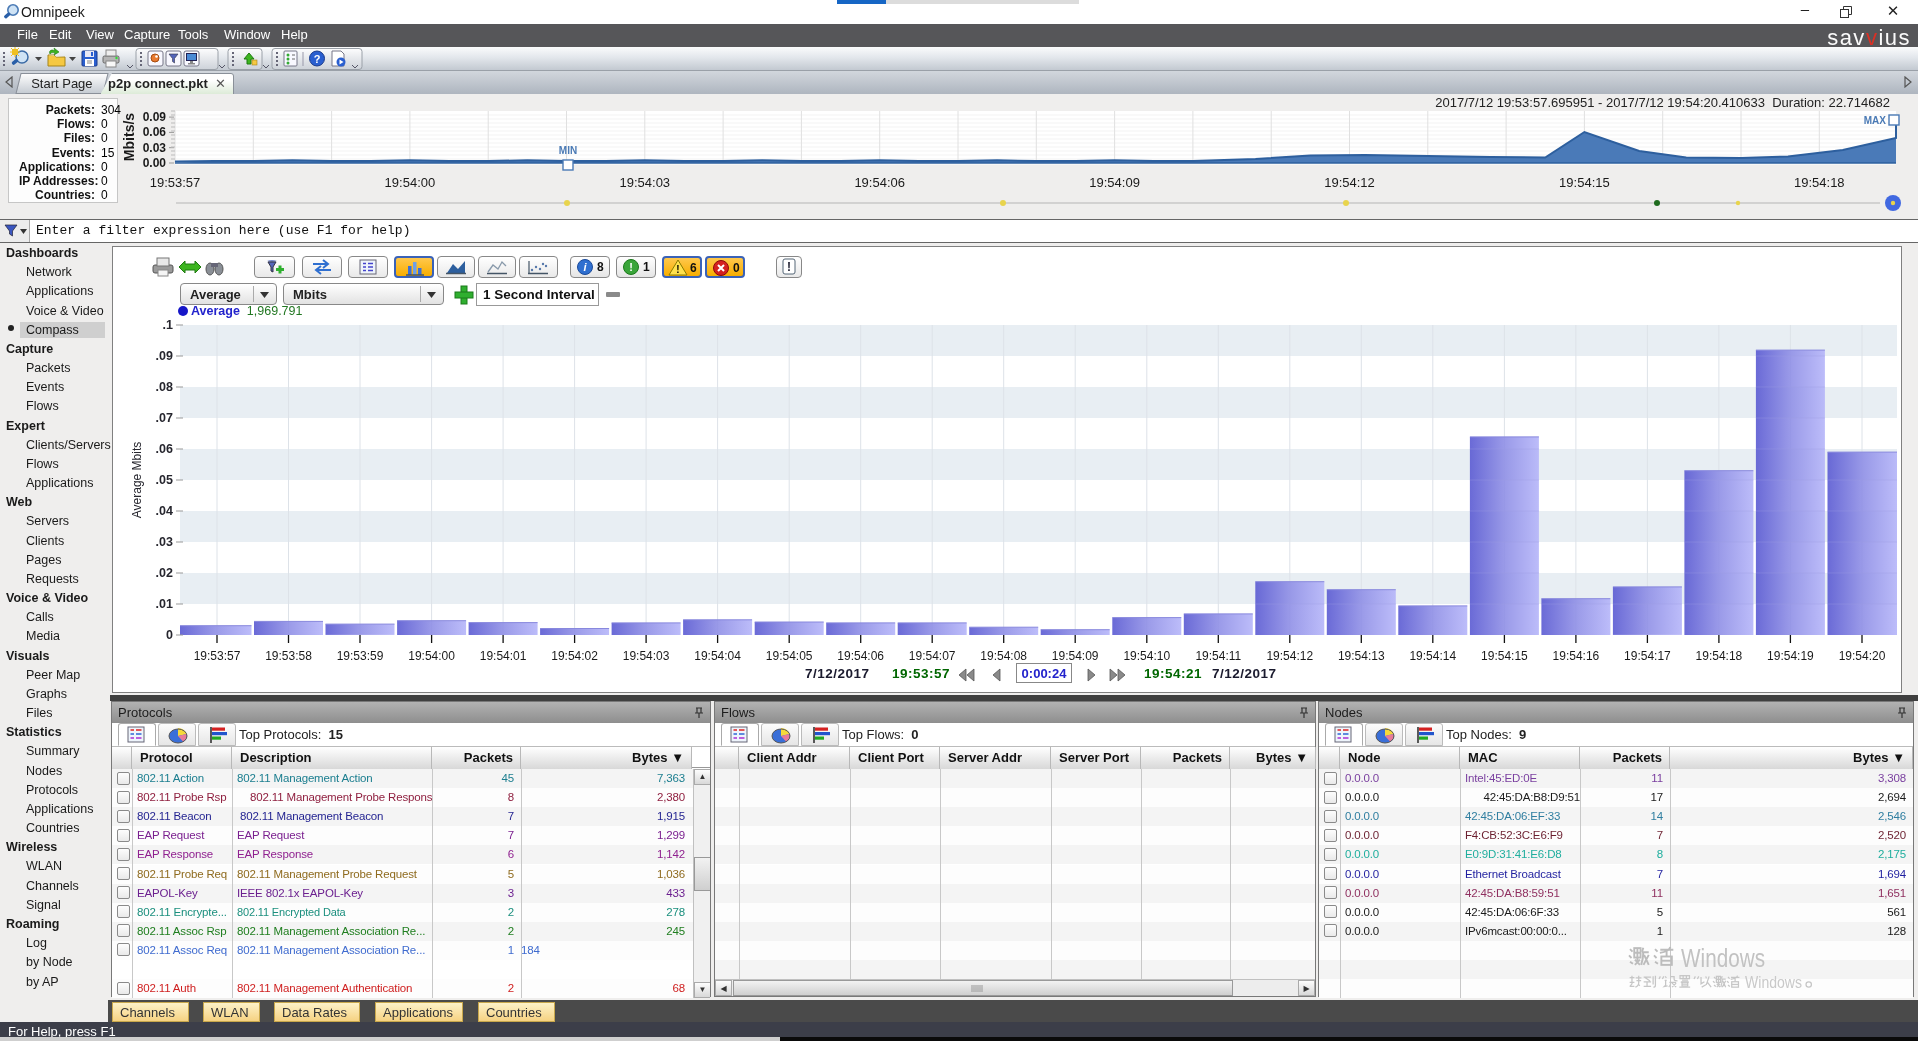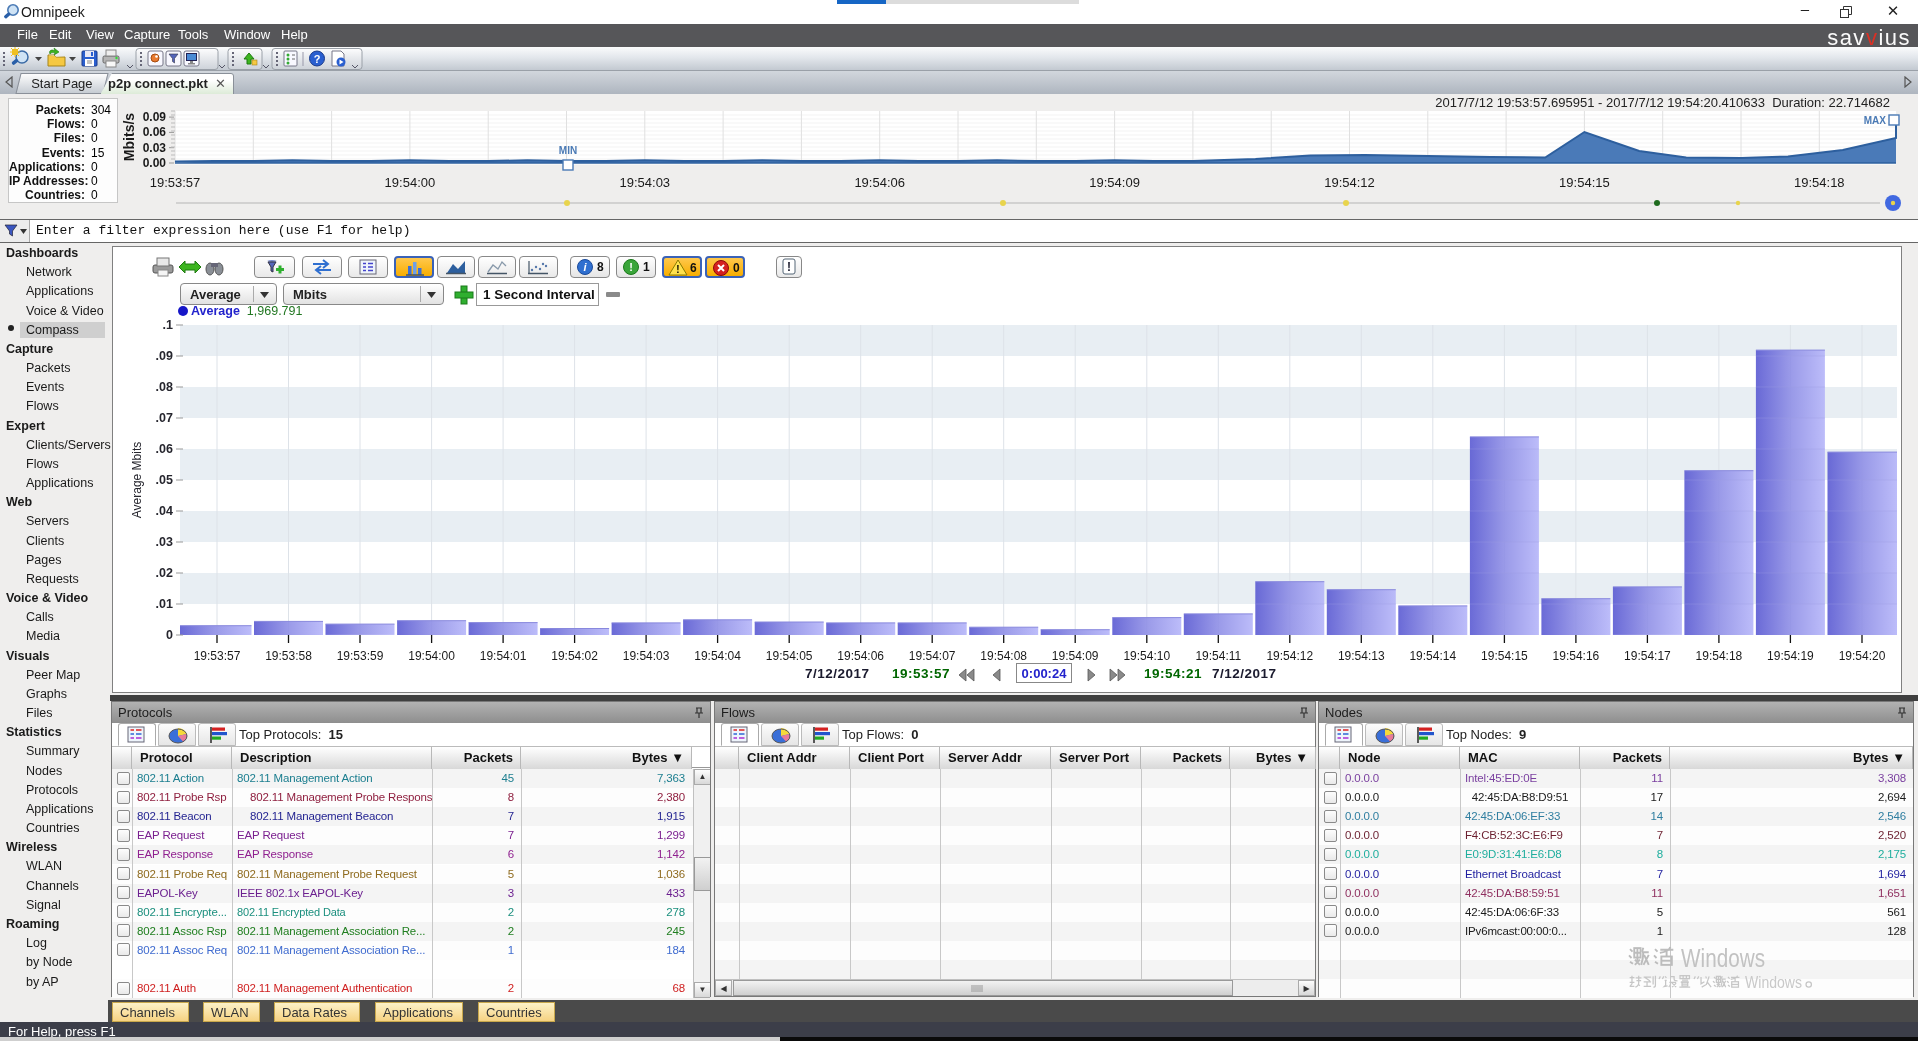--- a/index.html
+++ b/index.html
@@ -23,21 +23,21 @@
 
 #tabbar{left:0;top:71px;width:1918px;height:23px;background:linear-gradient(#d2d7dd,#aeb5bf);}
 .tab{position:absolute;top:2px;height:21px;font-size:13px;color:#222;line-height:20px;text-align:center;}
 #tab1{left:18px;width:88px;background:linear-gradient(#fdfdfd,#c6ccd3);border:1px solid #8a9099;transform:skewX(-14deg);}
 #tab1 span{display:block;transform:skewX(14deg);}
 #tab2{left:100px;width:134px;height:22px;background:linear-gradient(#ffffff 30%,#ddebd8);border:1px solid #8a9099;font-weight:bold;clip-path:polygon(12px 0,100% 0,100% 100%,0 100%);border-radius:0 3px 0 0;}
 #tab2 i{font-style:normal;color:#555;font-weight:normal;}
 
 #inforegion{left:0;top:94px;width:1918px;height:125px;background:#efeeed;}
 #infobox{position:absolute;left:8px;top:4px;width:110px;height:105px;background:#fdfdfd;border:1px solid #c6c6c6;font-size:12px;padding-top:4px;}
-#infobox div{height:14.2px;white-space:nowrap;}
+#infobox div{height:14.2px;white-space:nowrap;padding-left:10px;}
 #infobox b{display:inline-block;width:76px;text-align:right;color:#111;}
 #infobox span{padding-left:6px;}
 #hdrdates{position:absolute;right:28px;top:1px;font-size:13px;color:#222;}
 
 #filterbar{left:0;top:219px;width:1918px;height:24px;background:#fff;border-top:1px solid #666;border-bottom:1px solid #666;}
 #funnelcell{position:absolute;left:0;top:0;width:30px;height:22px;background:#ececec;border-right:1px solid #aaa;}
 #filtertext{position:absolute;left:36px;top:3px;font-family:"Liberation Mono",monospace;font-size:13px;color:#111;}
 
 #sidebar{left:0;top:243px;width:110px;height:757px;background:#efeeed;font-size:12.5px;color:#1a1a1a;}
 #sidebar .hd{position:absolute;left:6px;font-weight:bold;white-space:nowrap;}
@@ -726,21 +726,21 @@
         <div style="position:absolute;left:0;top:19.1px;width:100%;height:19.1px;background:#fdfdfd">
           <span style="position:absolute;left:5px;top:2.5px;width:13px;height:13px;border:1px solid #8a8a8a;background:linear-gradient(#fdfdfd,#e9e9e9);border-radius:2px;"></span>
           <div style="position:absolute;left:20px;top:0;width:100px;height:19px;font-size:11.5px;letter-spacing:-0.15px;color:#8f1f3f;line-height:19px;padding-left:5px;text-align:left;overflow:hidden;white-space:nowrap">802.11 Probe Rsp</div>
           <div style="position:absolute;left:120px;top:0;width:200px;height:19px;font-size:11.5px;letter-spacing:-0.15px;color:#8f1f3f;line-height:19px;padding-left:18px;text-align:left;overflow:hidden;white-space:nowrap">802.11 Management Probe Response</div>
           <div style="position:absolute;left:320px;top:0;width:89px;height:19px;font-size:11.5px;letter-spacing:-0.15px;color:#8f1f3f;line-height:19px;padding-right:7px;text-align:right;overflow:hidden;white-space:nowrap">8</div>
           <div style="position:absolute;left:409px;top:0;width:171px;height:19px;font-size:11.5px;letter-spacing:-0.15px;color:#8f1f3f;line-height:19px;padding-right:7px;text-align:right;overflow:hidden;white-space:nowrap">2,380</div>
         </div>
         <div style="position:absolute;left:0;top:38.2px;width:100%;height:19.1px;background:#f4f4f4">
           <span style="position:absolute;left:5px;top:2.5px;width:13px;height:13px;border:1px solid #8a8a8a;background:linear-gradient(#fdfdfd,#e9e9e9);border-radius:2px;"></span>
           <div style="position:absolute;left:20px;top:0;width:100px;height:19px;font-size:11.5px;letter-spacing:-0.15px;color:#1f1f8f;line-height:19px;padding-left:5px;text-align:left;overflow:hidden;white-space:nowrap">802.11 Beacon</div>
-          <div style="position:absolute;left:120px;top:0;width:200px;height:19px;font-size:11.5px;letter-spacing:-0.15px;color:#1f1f8f;line-height:19px;padding-left:18px;text-align:left;overflow:hidden;white-space:nowrap">802.11 Management Beacon</div>
+          <div style="position:absolute;left:120px;top:0;width:200px;height:19px;font-size:11.5px;letter-spacing:-0.15px;color:#1f1f8f;line-height:19px;padding-left:8px;text-align:left;overflow:hidden;white-space:nowrap">802.11 Management Beacon</div>
           <div style="position:absolute;left:320px;top:0;width:89px;height:19px;font-size:11.5px;letter-spacing:-0.15px;color:#1f1f8f;line-height:19px;padding-right:7px;text-align:right;overflow:hidden;white-space:nowrap">7</div>
           <div style="position:absolute;left:409px;top:0;width:171px;height:19px;font-size:11.5px;letter-spacing:-0.15px;color:#1f1f8f;line-height:19px;padding-right:7px;text-align:right;overflow:hidden;white-space:nowrap">1,915</div>
         </div>
         <div style="position:absolute;left:0;top:57.3px;width:100%;height:19.1px;background:#fdfdfd">
           <span style="position:absolute;left:5px;top:2.5px;width:13px;height:13px;border:1px solid #8a8a8a;background:linear-gradient(#fdfdfd,#e9e9e9);border-radius:2px;"></span>
           <div style="position:absolute;left:20px;top:0;width:100px;height:19px;font-size:11.5px;letter-spacing:-0.15px;color:#7a1f8f;line-height:19px;padding-left:5px;text-align:left;overflow:hidden;white-space:nowrap">EAP Request</div>
           <div style="position:absolute;left:120px;top:0;width:200px;height:19px;font-size:11.5px;letter-spacing:-0.15px;color:#7a1f8f;line-height:19px;padding-left:5px;text-align:left;overflow:hidden;white-space:nowrap">EAP Request</div>
           <div style="position:absolute;left:320px;top:0;width:89px;height:19px;font-size:11.5px;letter-spacing:-0.15px;color:#7a1f8f;line-height:19px;padding-right:7px;text-align:right;overflow:hidden;white-space:nowrap">7</div>
           <div style="position:absolute;left:409px;top:0;width:171px;height:19px;font-size:11.5px;letter-spacing:-0.15px;color:#7a1f8f;line-height:19px;padding-right:7px;text-align:right;overflow:hidden;white-space:nowrap">1,299</div>
         </div>
@@ -777,21 +777,21 @@
           <div style="position:absolute;left:20px;top:0;width:100px;height:19px;font-size:11.5px;letter-spacing:-0.15px;color:#1f7e1f;line-height:19px;padding-left:5px;text-align:left;overflow:hidden;white-space:nowrap">802.11 Assoc Rsp</div>
           <div style="position:absolute;left:120px;top:0;width:200px;height:19px;font-size:11.5px;letter-spacing:-0.15px;color:#1f7e1f;line-height:19px;padding-left:5px;text-align:left;overflow:hidden;white-space:nowrap">802.11 Management Association Re...</div>
           <div style="position:absolute;left:320px;top:0;width:89px;height:19px;font-size:11.5px;letter-spacing:-0.15px;color:#1f7e1f;line-height:19px;padding-right:7px;text-align:right;overflow:hidden;white-space:nowrap">2</div>
           <div style="position:absolute;left:409px;top:0;width:171px;height:19px;font-size:11.5px;letter-spacing:-0.15px;color:#1f7e1f;line-height:19px;padding-right:7px;text-align:right;overflow:hidden;white-space:nowrap">245</div>
         </div>
         <div style="position:absolute;left:0;top:171.9px;width:100%;height:19.1px;background:#fdfdfd">
           <span style="position:absolute;left:5px;top:2.5px;width:13px;height:13px;border:1px solid #8a8a8a;background:linear-gradient(#fdfdfd,#e9e9e9);border-radius:2px;"></span>
           <div style="position:absolute;left:20px;top:0;width:100px;height:19px;font-size:11.5px;letter-spacing:-0.15px;color:#3f6bcf;line-height:19px;padding-left:5px;text-align:left;overflow:hidden;white-space:nowrap">802.11 Assoc Req</div>
           <div style="position:absolute;left:120px;top:0;width:200px;height:19px;font-size:11.5px;letter-spacing:-0.15px;color:#3f6bcf;line-height:19px;padding-left:5px;text-align:left;overflow:hidden;white-space:nowrap">802.11 Management Association Re...</div>
           <div style="position:absolute;left:320px;top:0;width:89px;height:19px;font-size:11.5px;letter-spacing:-0.15px;color:#3f6bcf;line-height:19px;padding-right:7px;text-align:right;overflow:hidden;white-space:nowrap">1</div>
-          <div style="position:absolute;left:409px;top:0;width:171px;height:19px;font-size:11.5px;letter-spacing:-0.15px;color:#3f6bcf;line-height:19px;padding-right:7px;text-align:right;overflow:hidden;white-space:nowrap">184</div>
+          <div style="position:absolute;left:409px;top:0;width:171px;height:19px;font-size:11.5px;letter-spacing:-0.15px;color:#3f6bcf;line-height:19px;padding-right:7px;text-align:left;overflow:hidden;white-space:nowrap">184</div>
         </div>
         <div style="position:absolute;left:0;top:210.1px;width:100%;height:19.1px;background:#fdfdfd">
           <span style="position:absolute;left:5px;top:2.5px;width:13px;height:13px;border:1px solid #8a8a8a;background:linear-gradient(#fdfdfd,#e9e9e9);border-radius:2px;"></span>
           <div style="position:absolute;left:20px;top:0;width:100px;height:19px;font-size:11.5px;letter-spacing:-0.15px;color:#cf1f1f;line-height:19px;padding-left:5px;text-align:left;overflow:hidden;white-space:nowrap">802.11 Auth</div>
           <div style="position:absolute;left:120px;top:0;width:200px;height:19px;font-size:11.5px;letter-spacing:-0.15px;color:#cf1f1f;line-height:19px;padding-left:5px;text-align:left;overflow:hidden;white-space:nowrap">802.11 Management Authentication</div>
           <div style="position:absolute;left:320px;top:0;width:89px;height:19px;font-size:11.5px;letter-spacing:-0.15px;color:#cf1f1f;line-height:19px;padding-right:7px;text-align:right;overflow:hidden;white-space:nowrap">2</div>
           <div style="position:absolute;left:409px;top:0;width:171px;height:19px;font-size:11.5px;letter-spacing:-0.15px;color:#cf1f1f;line-height:19px;padding-right:7px;text-align:right;overflow:hidden;white-space:nowrap">68</div>
         </div>
         <div style="position:absolute;left:20px;top:0;width:1px;height:229px;background:#c8c8c8"></div>
         <div style="position:absolute;left:120px;top:0;width:1px;height:229px;background:#c8c8c8"></div>
@@ -929,21 +929,21 @@
         <div style="position:absolute;left:0;top:0.0px;width:100%;height:19.1px;background:#f4f4f4">
           <span style="position:absolute;left:5px;top:2.5px;width:13px;height:13px;border:1px solid #8a8a8a;background:linear-gradient(#fdfdfd,#e9e9e9);border-radius:2px;"></span>
           <div style="position:absolute;left:21px;top:0;width:120px;height:19px;font-size:11.5px;letter-spacing:-0.15px;color:#7a3f9f;line-height:19px;padding-left:5px;text-align:left;overflow:hidden;white-space:nowrap">0.0.0.0</div>
           <div style="position:absolute;left:141px;top:0;width:120px;height:19px;font-size:11.5px;letter-spacing:-0.15px;color:#7a3f9f;line-height:19px;padding-left:5px;text-align:left;overflow:hidden;white-space:nowrap">Intel:45:ED:0E</div>
           <div style="position:absolute;left:261px;top:0;width:90px;height:19px;font-size:11.5px;letter-spacing:-0.15px;color:#7a3f9f;line-height:19px;padding-right:7px;text-align:right;overflow:hidden;white-space:nowrap">11</div>
           <div style="position:absolute;left:351px;top:0;width:243px;height:19px;font-size:11.5px;letter-spacing:-0.15px;color:#7a3f9f;line-height:19px;padding-right:7px;text-align:right;overflow:hidden;white-space:nowrap">3,308</div>
         </div>
         <div style="position:absolute;left:0;top:19.1px;width:100%;height:19.1px;background:#fdfdfd">
           <span style="position:absolute;left:5px;top:2.5px;width:13px;height:13px;border:1px solid #8a8a8a;background:linear-gradient(#fdfdfd,#e9e9e9);border-radius:2px;"></span>
           <div style="position:absolute;left:21px;top:0;width:120px;height:19px;font-size:11.5px;letter-spacing:-0.15px;color:#1a1a1a;line-height:19px;padding-left:5px;text-align:left;overflow:hidden;white-space:nowrap">0.0.0.0</div>
-          <div style="position:absolute;left:141px;top:0;width:120px;height:19px;font-size:11.5px;letter-spacing:-0.15px;color:#1a1a1a;line-height:19px;text-align:center;overflow:hidden;white-space:nowrap">42:45:DA:B8:D9:51</div>
+          <div style="position:absolute;left:141px;top:0;width:120px;height:19px;font-size:11.5px;letter-spacing:-0.15px;color:#1a1a1a;line-height:19px;text-align:right;overflow:hidden;white-space:nowrap">42:45:DA:B8:D9:51</div>
           <div style="position:absolute;left:261px;top:0;width:90px;height:19px;font-size:11.5px;letter-spacing:-0.15px;color:#1a1a1a;line-height:19px;padding-right:7px;text-align:right;overflow:hidden;white-space:nowrap">17</div>
           <div style="position:absolute;left:351px;top:0;width:243px;height:19px;font-size:11.5px;letter-spacing:-0.15px;color:#1a1a1a;line-height:19px;padding-right:7px;text-align:right;overflow:hidden;white-space:nowrap">2,694</div>
         </div>
         <div style="position:absolute;left:0;top:38.2px;width:100%;height:19.1px;background:#f4f4f4">
           <span style="position:absolute;left:5px;top:2.5px;width:13px;height:13px;border:1px solid #8a8a8a;background:linear-gradient(#fdfdfd,#e9e9e9);border-radius:2px;"></span>
           <div style="position:absolute;left:21px;top:0;width:120px;height:19px;font-size:11.5px;letter-spacing:-0.15px;color:#2f7ea0;line-height:19px;padding-left:5px;text-align:left;overflow:hidden;white-space:nowrap">0.0.0.0</div>
           <div style="position:absolute;left:141px;top:0;width:120px;height:19px;font-size:11.5px;letter-spacing:-0.15px;color:#2f7ea0;line-height:19px;padding-left:5px;text-align:left;overflow:hidden;white-space:nowrap">42:45:DA:06:EF:33</div>
           <div style="position:absolute;left:261px;top:0;width:90px;height:19px;font-size:11.5px;letter-spacing:-0.15px;color:#2f7ea0;line-height:19px;padding-right:7px;text-align:right;overflow:hidden;white-space:nowrap">14</div>
           <div style="position:absolute;left:351px;top:0;width:243px;height:19px;font-size:11.5px;letter-spacing:-0.15px;color:#2f7ea0;line-height:19px;padding-right:7px;text-align:right;overflow:hidden;white-space:nowrap">2,546</div>
         </div>

